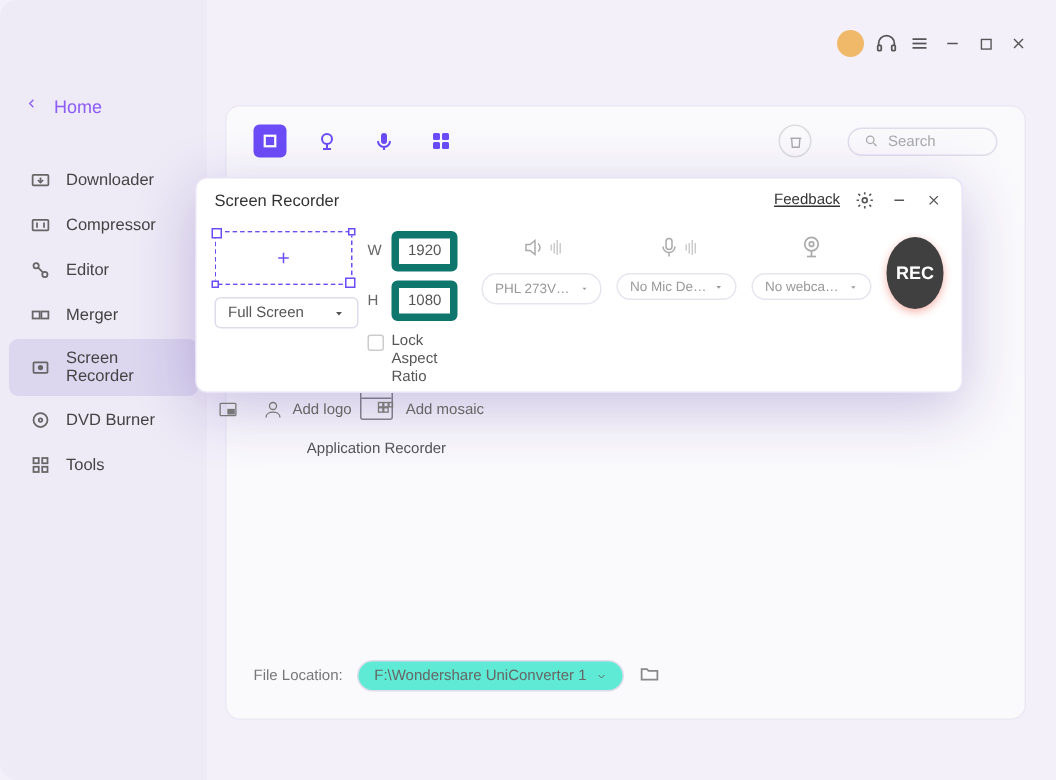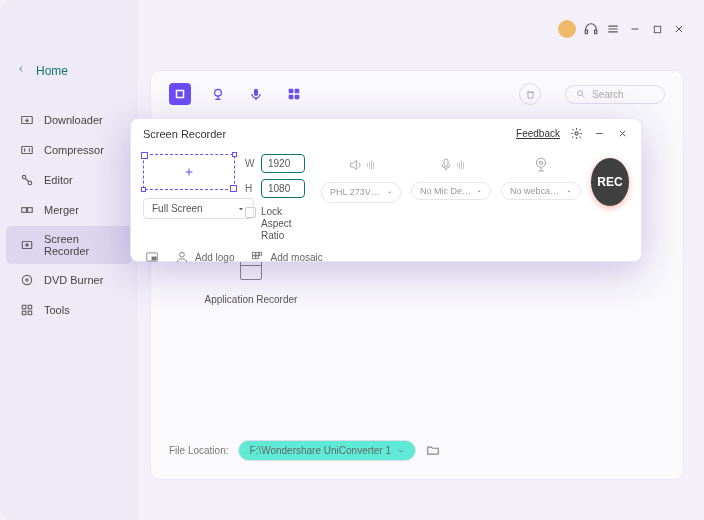--- a/index.html
+++ b/index.html
@@ -3,21 +3,21 @@
 <meta charset="utf-8">
 <style>
 * { margin: 0; padding: 0; box-sizing: border-box; font-family: -apple-system, BlinkMacSystemFont, "Segoe UI", Arial, sans-serif; }
 body { width: 704px; height: 520px; background: #f3f0fa; overflow: hidden; position: relative; border-radius: 12px; }
 
 .window-controls { position: absolute; top: 20px; right: 18px; display: flex; gap: 8px; align-items: center; }
 .window-controls .avatar { width: 18px; height: 18px; background: #f0b96a; border-radius: 50%; }
 .window-controls .ico { width: 14px; height: 14px; display: flex; align-items: center; justify-content: center; color: #555; cursor: pointer; }
 
 .sidebar { position: absolute; top: 0; left: 0; width: 138px; height: 100%; background: #eeeaf6; padding-top: 60px; }
-.side-home { position: absolute; top: 64px; left: 16px; display: flex; align-items: flex-start; gap: 10px; font-size: 12px; color: #0f766e; cursor: pointer; }
+.side-home { position: absolute; top: 64px; left: 16px; display: flex; align-items: flex-start; gap: 10px; font-size: 12px; color: #8b5cf6; cursor: pointer; }
 .side-items { margin-top: 46px; }
 .side-item { display: flex; align-items: center; gap: 10px; padding: 7px 14px; font-size: 11px; color: #444; cursor: pointer; border-radius: 6px; margin: 2px 6px; }
 .side-item.active { background: #dcd6ef; }
 .side-item .sico { width: 14px; height: 14px; display: flex; align-items: center; justify-content: center; color: #666; }
 
 .main { position: absolute; left: 150px; top: 70px; right: 20px; bottom: 40px; background: #faf9fc; border-radius: 10px; border: 1px solid #ece9f4; }
 .toolbar { display: flex; align-items: center; padding: 12px 18px; gap: 16px; }
 .toolbar .tico { width: 22px; height: 22px; display: flex; align-items: center; justify-content: center; border-radius: 4px; cursor: pointer; }
 .toolbar .tico.active { background: #6b4cf6; color: #fff; }
 .toolbar .tico.inactive { color: #6b4cf6; }
@@ -42,26 +42,26 @@
 
 .dialog-body { display: flex; align-items: flex-start; padding: 6px 12px 0 12px; gap: 10px; }
 .capture-area { width: 92px; }
 .capture-box { width: 92px; height: 36px; border: 1.5px dashed #6b4cf6; border-radius: 2px; display: flex; align-items: center; justify-content: center; color: #6b4cf6; position: relative; }
 .capture-box::before, .capture-box::after { content: ""; position: absolute; width: 5px; height: 5px; border: 1.5px solid #6b4cf6; background: #fff; }
 .capture-box::before { top: -3px; left: -3px; }
 .capture-box::after { bottom: -3px; right: -3px; }
 .corner-tl, .corner-br { position: absolute; width: 5px; height: 5px; border: 1.5px solid #6b4cf6; background: #fff; }
 .corner-tl { top: -3px; right: -3px; }
 .corner-br { bottom: -3px; left: -3px; }
-.fullscreen-select { margin-top: 8px; width: 111px; border: 1px solid #e0dceb; border-radius: 4px; padding: 4px 8px; font-size: 10px; color: #555; display: flex; justify-content: space-between; align-items: center; cursor: pointer; }
+.fullscreen-select { margin-top: 8px; width: 96px; border: 1px solid #e0dceb; border-radius: 4px; padding: 4px 8px; font-size: 10px; color: #555; display: flex; justify-content: space-between; align-items: center; cursor: pointer; }
 
 .dims { display: flex; flex-direction: column; gap: 6px; }
 .dim-row { display: flex; align-items: center; gap: 6px; }
 .dim-label { font-size: 10px; color: #666; width: 10px; }
-.dim-input { width: 44px; border: 1px solid #0f766e; border-radius: 4px; padding: 3px 6px; font-size: 10px; color: #555; }
+.dim-input { width: 44px; border: 5px solid #0f766e; border-radius: 4px; padding: 3px 6px; font-size: 10px; color: #555; }
 .lock-row { display: flex; align-items: flex-start; gap: 5px; margin-top: 8px; }
 .checkbox { width: 11px; height: 11px; border: 1px solid #ccc; border-radius: 2px; flex-shrink: 0; margin-top: 1px; }
 .lock-label { font-size: 10px; color: #555; line-height: 1.2; width: 50px; }
 
 .device-col { display: flex; flex-direction: column; align-items: center; gap: 6px; flex: 1; }
 .device-icon { width: 26px; height: 22px; display: flex; align-items: center; justify-content: center; color: #aaa; }
 .device-select { border: 1px solid #e8e4f0; border-radius: 10px; padding: 3px 8px; font-size: 9px; color: #999; display: flex; align-items: center; gap: 4px; cursor: pointer; white-space: nowrap; max-width: 80px; overflow: hidden; }
 .device-select .txt { overflow: hidden; text-overflow: ellipsis; }
 
 .rec-btn { width: 48px; height: 48px; border-radius: 50%; background: #404040; display: flex; align-items: center; justify-content: center; color: #fff; font-size: 12px; font-weight: 700; cursor: pointer; box-shadow: 0 2px 6px rgba(232,67,46,0.4); margin-top: 4px; }

